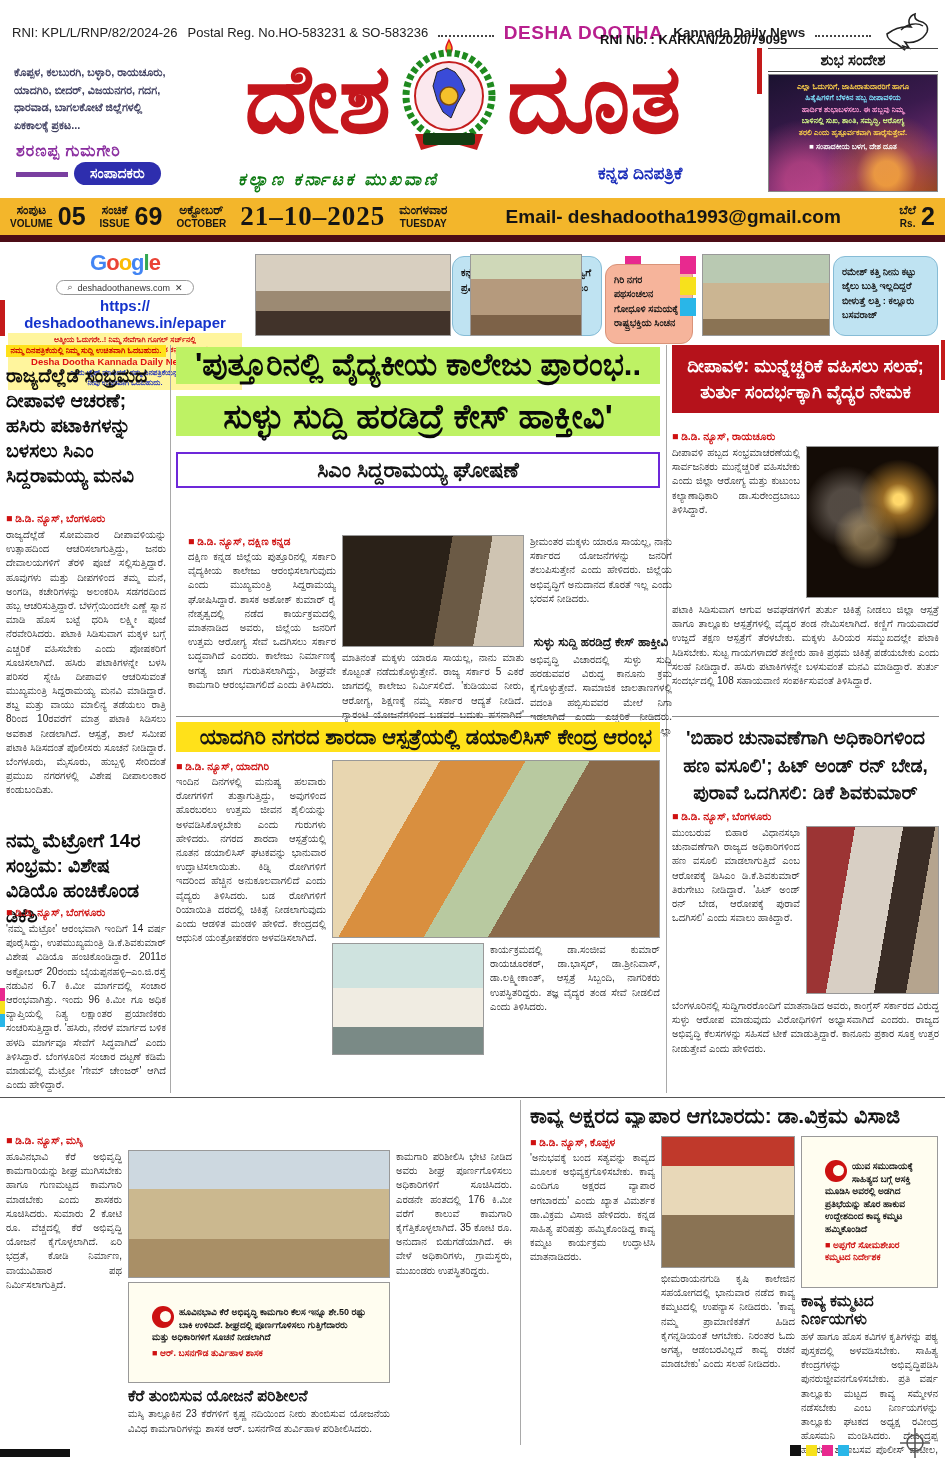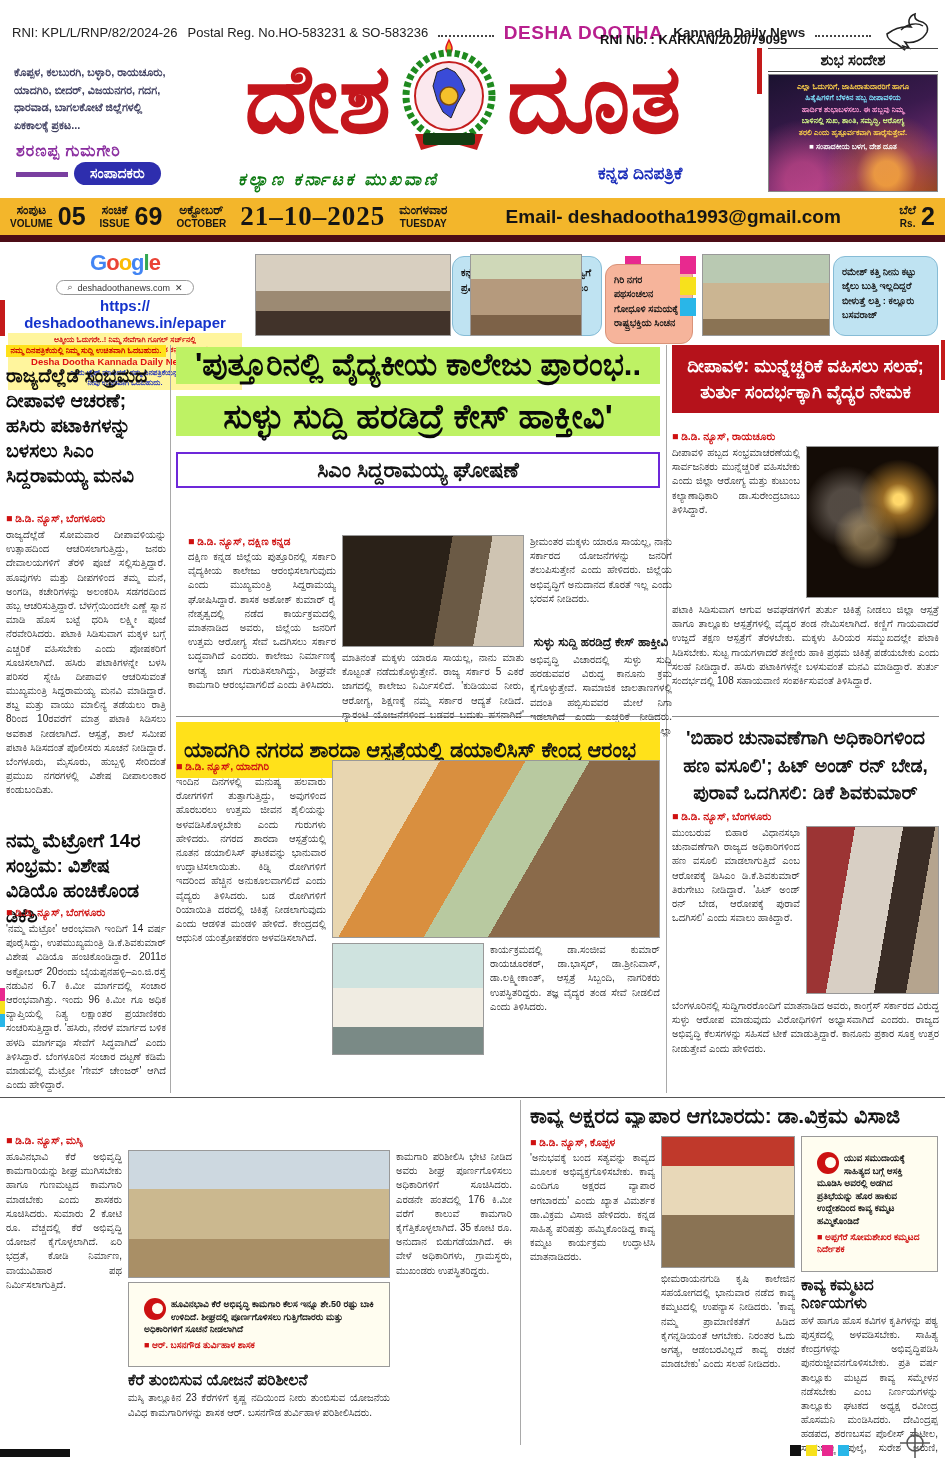--- a/index.html
+++ b/index.html
@@ -64,28 +64,28 @@
   
   .vline{width:1px;background:#a9a9a9;}
   .hline{height:1px;background:#8a8a8a;}
   .body{font-size:10px;line-height:1.42;text-align:justify;color:#1c1c1c;overflow:hidden;}
   .byline{color:#cf1010;font-weight:bold;font-size:10.5px;margin-bottom:2px;}
   .notice{background:#ffe11a;color:#c00;font-size:8px;font-weight:bold;text-align:center;padding:1px 0;}
   .h-left{font-size:19px;font-weight:bold;line-height:1.32;color:#0d0d0d;}
   .mainhead{background:#bef264;text-align:center;font-weight:bold;color:#0a0a0a;line-height:1.18;}
   .mh1{font-size:31px;}.mh2{font-size:34px;}
   .subheadbox{border:2px solid #6d28d9;text-align:center;font-size:21px;font-weight:bold;padding:4px 0;background:#fff;}
-  .yellowhead{background:#ffe11a;font-size:21px;font-weight:bold;padding:16px 8px;white-space:nowrap;overflow:hidden;}
+  .yellowhead{background:#ffe11a;font-size:21px;font-weight:bold;padding:3px 8px;white-space:nowrap;overflow:hidden;text-align:right;}
   .redbox{background:#b5121b;color:#fff;text-align:center;font-size:18px;font-weight:bold;
           line-height:1.45;padding:8px 0;box-sizing:border-box;}
   .h-right{font-size:19px;font-weight:bold;text-align:center;line-height:1.45;}
   .bq{font-weight:bold;font-size:12px;text-align:center;margin:4px 0;}
   .h-bottom{font-size:21px;font-weight:bold;white-space:nowrap;overflow:hidden;}
   .subhead2{font-size:15.5px;font-weight:bold;margin:4px 0 2px;}
-  .quotebox{border:1px solid #999;background:#fffdf0;padding:15px;box-sizing:border-box;font-size:9px;
+  .quotebox{border:1px solid #999;background:#fffdf0;padding:23px;box-sizing:border-box;font-size:9px;
             font-weight:bold;line-height:1.4;}
   .qmark{float:left;width:22px;height:22px;border-radius:50%;background:#cc1111;position:relative;margin:0 5px 2px 0;}
   .qmark::after{content:"";position:absolute;right:3px;top:5px;width:11px;height:11px;background:#fffdf0;border-radius:50%;}
   .qby{color:#cf1010;margin-top:3px;}
   .flexrow{display:flex;gap:6px;}
   
   .ph-meeting{background:linear-gradient(#d8cfc0 0 45%,#9c8a73 45% 70%,#41332a 70%);}
   .ph-crowd{background:linear-gradient(#cfd8b8 0 30%,#b59a7d 30% 75%,#7d6248 75%);}
   .ph-group{background:linear-gradient(#b9c9b2 0 35%,#cbb592 35% 80%,#8a7354 80%);}
   .ph-podium{background:linear-gradient(100deg,#2a2118 0 55%,#6b5a45 55% 75%,#cfc4b2 75%);}

